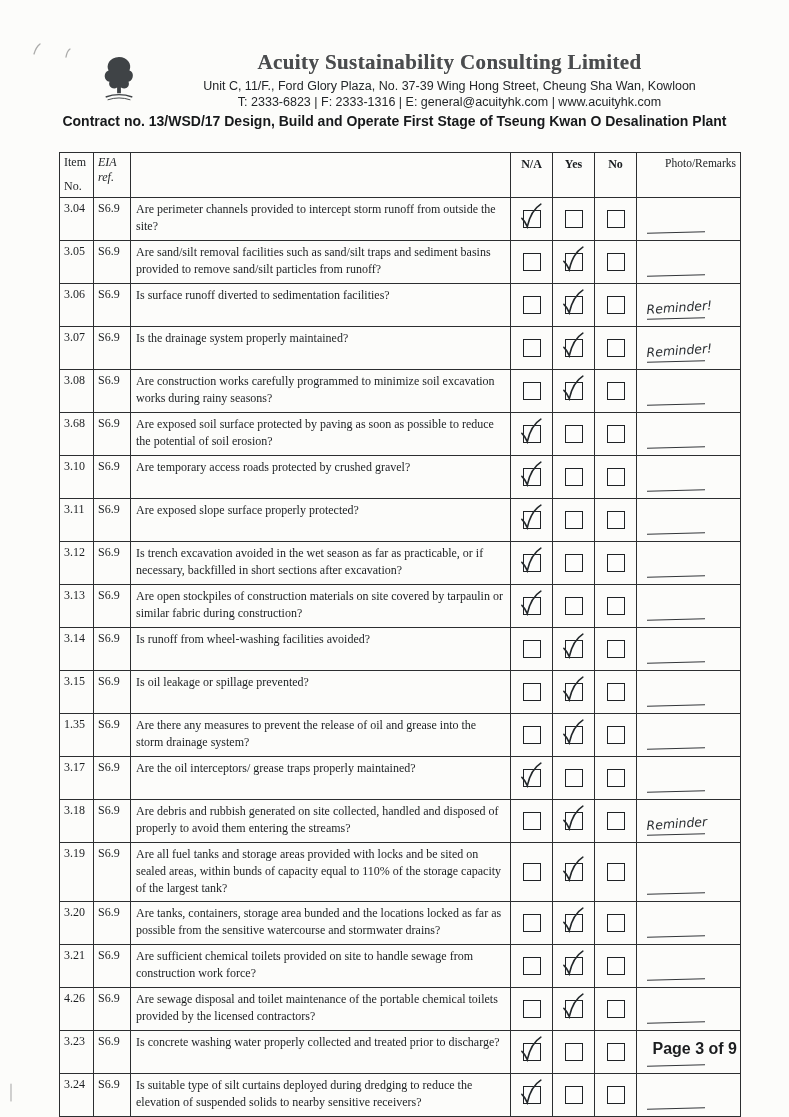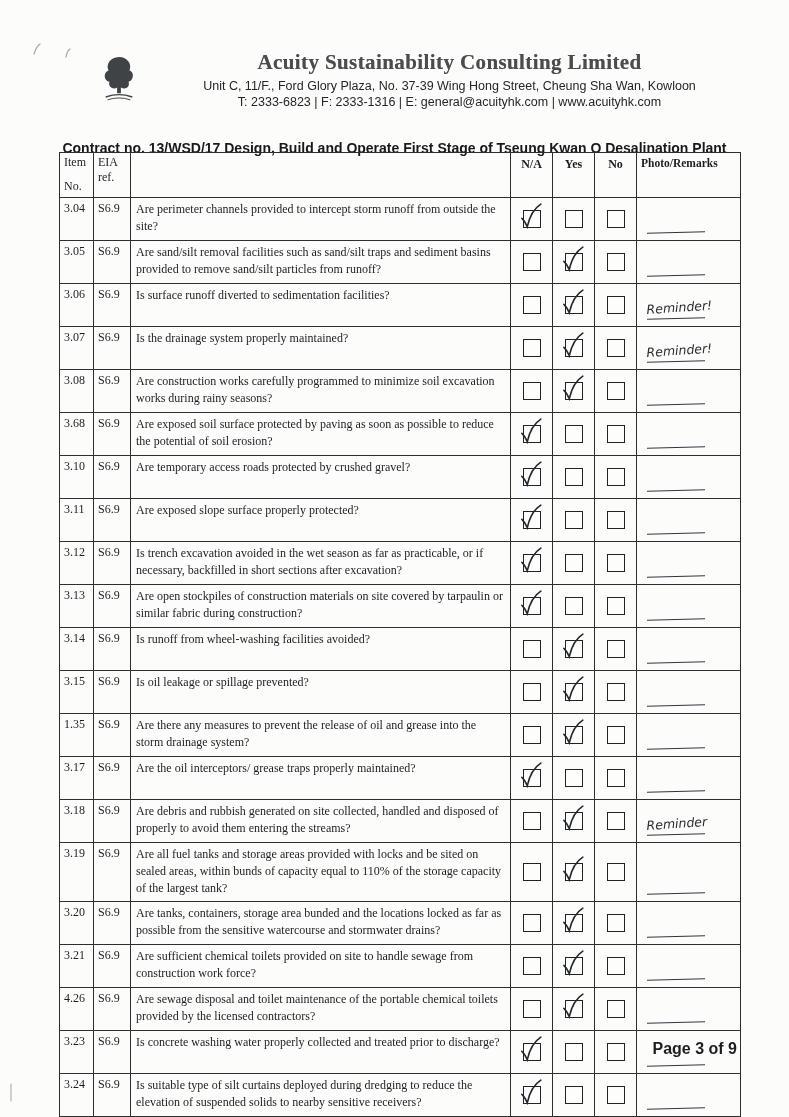--- a/index.html
+++ b/index.html
@@ -17,38 +17,38 @@
     font-family:"Liberation Serif", serif; font-weight:bold; font-size:21px;
     color:#4a4c4e; letter-spacing:.4px; text-shadow:0 0 .6px rgba(60,60,60,.55);
   }
   .company-address, .company-contact {
     font-family:"Liberation Sans", sans-serif; font-size:12.5px; color:#232629; margin-top:4px;
   }
   .company-contact { margin-top:2px; }
 
   
   .doc-title {
-    position:absolute; top:140px; left:60px; width:669px; text-align:center;
+    position:absolute; top:113px; left:60px; width:669px; text-align:center;
     font-family:"Liberation Sans", sans-serif; font-weight:bold; font-size:14px; color:#17191b;
   }
 
   
   table.checklist {
     position:absolute; top:152px; left:59px; width:681px;
     border-collapse:collapse; table-layout:fixed;
     font-family:"Liberation Serif", serif; font-size:12px; color:#1b1e21;
   }
   .checklist th, .checklist td { border:1px solid #2c2e30; }
 
   thead th { height:38px; vertical-align:top; text-align:left; padding:2px 4px; font-size:12px; }
   .h-item span { display:block; font-weight:normal; }
   .h-item span + span { margin-top:9px; }
-  .h-ref span { font-weight:normal; }
+  .h-ref span { font-weight:normal;font-style:italic; }
   .h-ans { text-align:center; font-weight:bold; padding-top:4px; }
-  .h-rem { text-align:left; font-weight:bold; padding-top:4px; font-size:11.5px; }
+  .h-rem { text-align:right; font-weight:normal; padding-top:4px; font-size:11.5px; }
 
   tbody td { height:33px; }
   .c-item, .c-ref { vertical-align:top; padding:3px 3px 0 4px; font-size:12px; }
   .c-q { vertical-align:top; padding:3px 6px 4px 5px; line-height:1.42; }
 
   .c-chk { position:relative; text-align:center; vertical-align:middle; }
   .box {
     display:inline-block; width:16px; height:16px;
     border:1.6px solid #202326; background:#fdfdfc; vertical-align:middle;
   }

